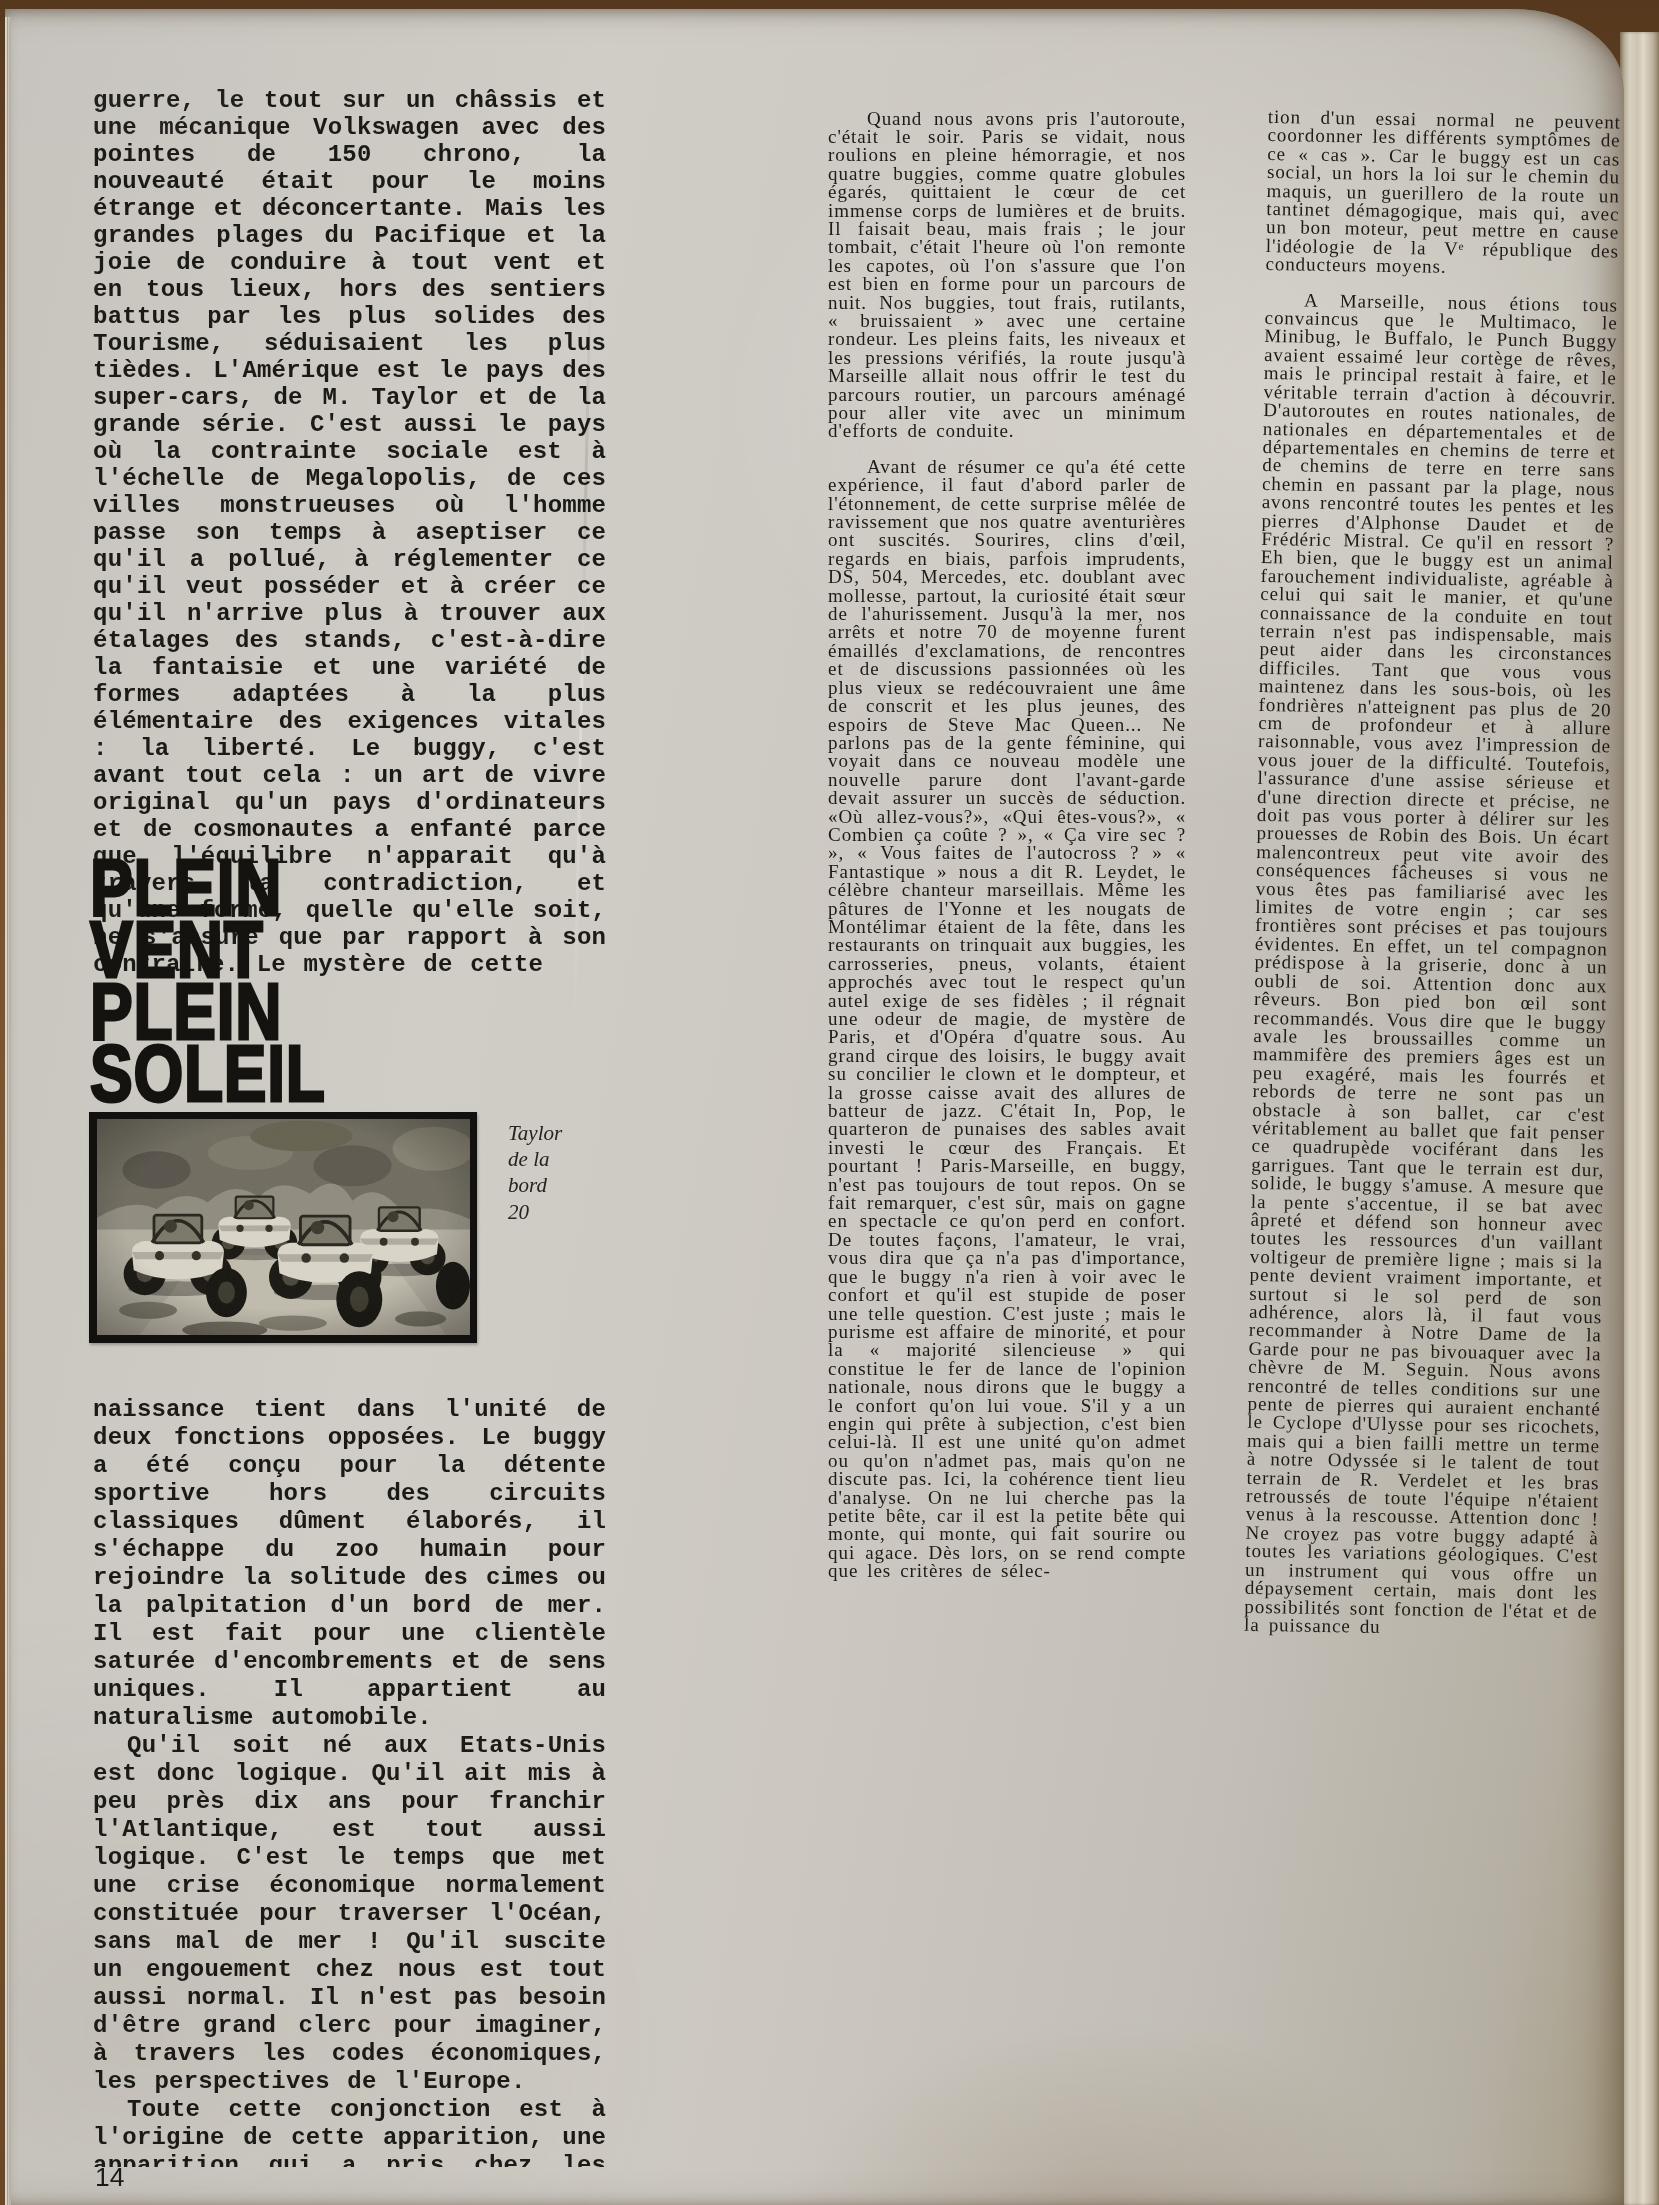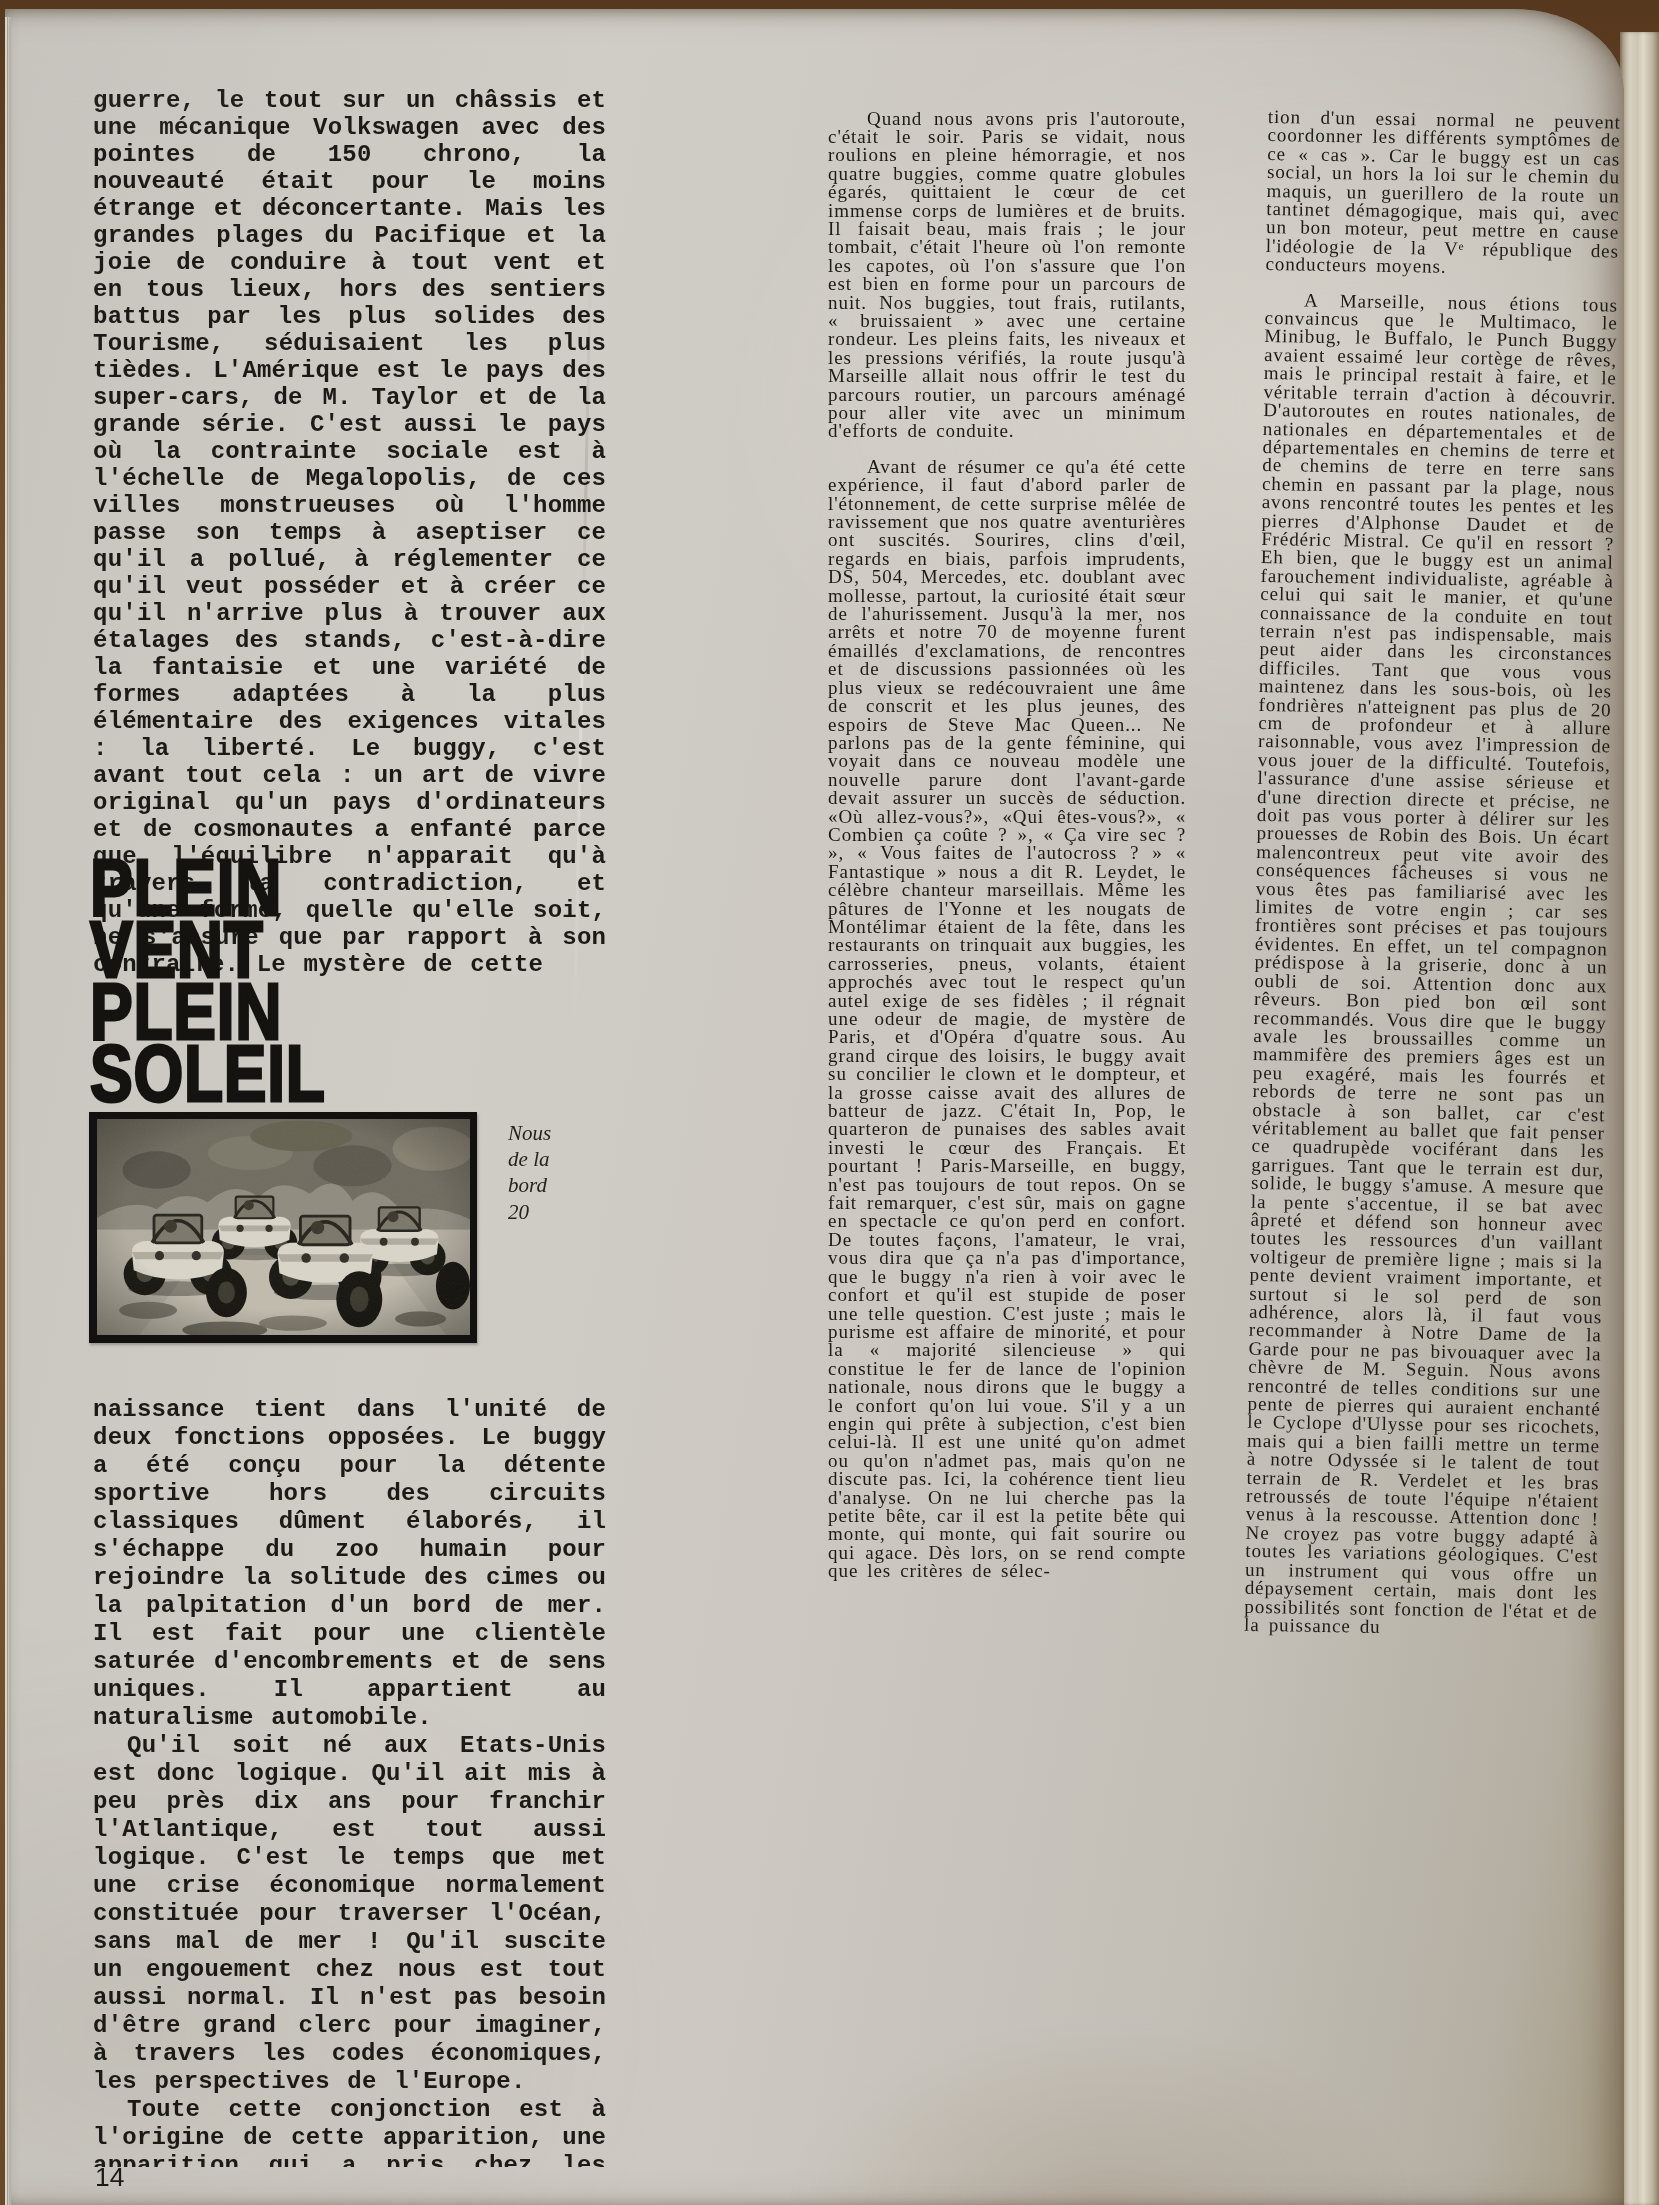--- a/index.html
+++ b/index.html
@@ -140,21 +140,21 @@
         <ellipse cx="308" cy="212" rx="27" ry="33" fill="#15130e"></ellipse>
         <ellipse cx="308" cy="212" rx="11" ry="15" fill="#3b382e"></ellipse>
         <ellipse cx="418" cy="196" rx="20" ry="28" fill="#15130e"></ellipse>
 
         <rect x="0" y="0" width="438" height="254" fill="url(#vig)"></rect>
         <rect x="0" y="0" width="438" height="254" filter="url(#noise)" opacity="0.16"></rect>
       </svg>
     </div>
 
     <div class="suite">
-      <div>Nous</div>
+      <div>Taylor</div>
       <div>de la</div>
       <div>bord</div>
       <div>20</div>
     </div>
 
     <div class="col-left-lower boldcol">
       <p>naissance tient dans l'unité de deux fonctions opposées. Le buggy a été conçu pour la détente sportive hors des circuits classiques dûment élaborés, il s'échappe du zoo humain pour rejoindre la solitude des cimes ou la palpitation d'un bord de mer. Il est fait pour une clientèle saturée d'encombrements et de sens uniques. Il appartient au naturalisme automobile.</p>
       <p class="ind-b">Qu'il soit né aux Etats-Unis est donc logique. Qu'il ait mis à peu près dix ans pour franchir l'Atlantique, est tout aussi logique. C'est le temps que met une crise économique normalement constituée pour traverser l'Océan, sans mal de mer ! Qu'il suscite un engouement chez nous est tout aussi normal. Il n'est pas besoin d'être grand clerc pour imaginer, à travers les codes économiques, les perspectives de l'Europe.</p>
       <p class="ind-b">Toute cette conjonction est à l'origine de cette apparition, une apparition qui a pris chez les foules, durant notre essai, des allures de miracle. Mais comme le miracle est l'envers de la réalité, le buggy est l'envers de l'automobile, un envers que les hommes découvrent de plus en plus à leur médaille.</p>
     </div>

